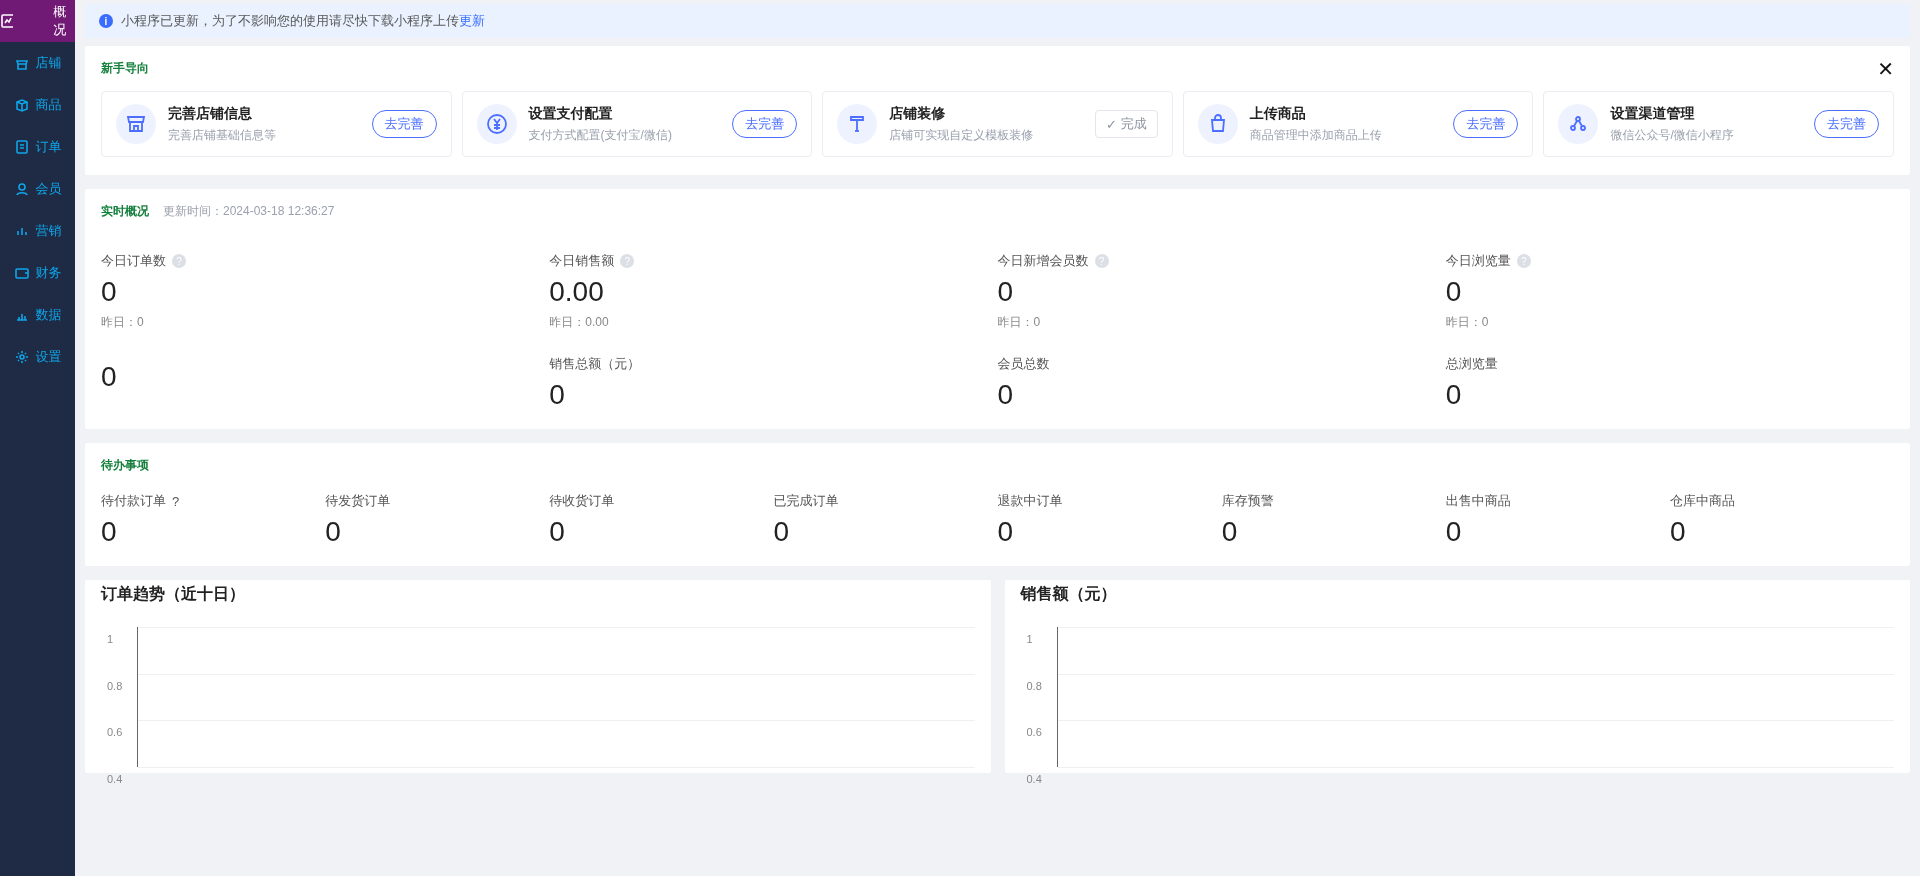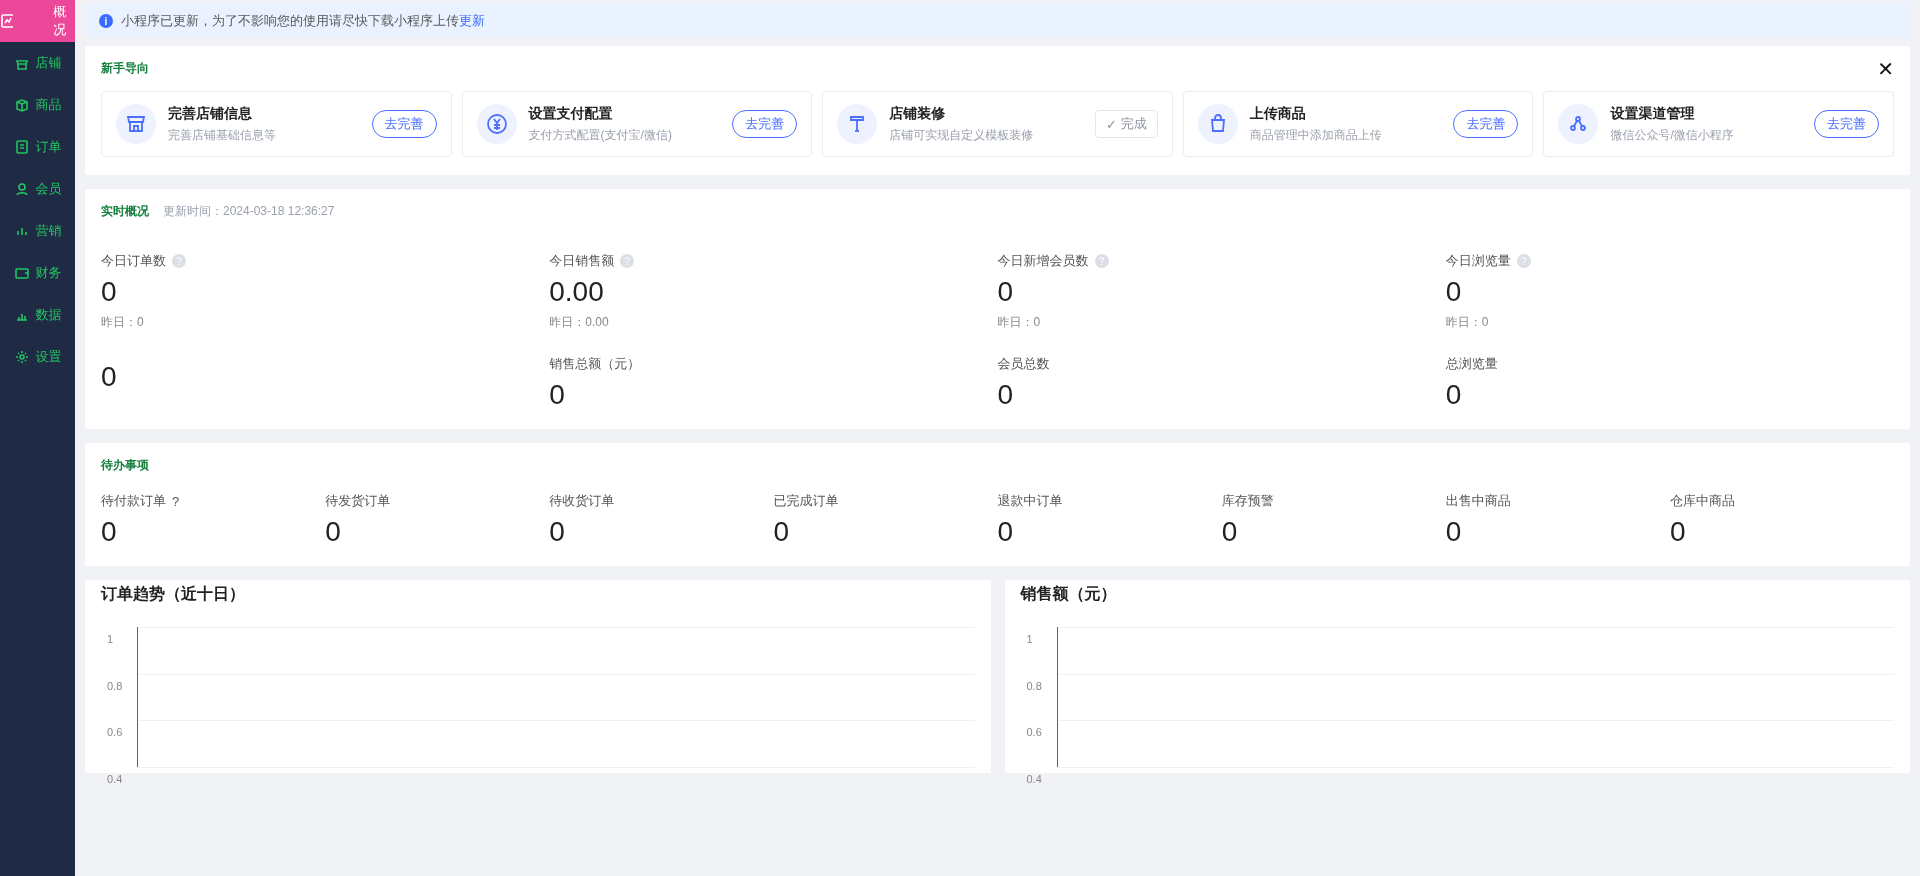--- a/index.html
+++ b/index.html
@@ -1,19 +1,19 @@
 <!DOCTYPE html>
 <html><head>
 <meta charset="utf-8">
 <style>
 * { margin:0; padding:0; box-sizing:border-box; font-family:-apple-system,BlinkMacSystemFont,"Segoe UI","PingFang SC","Microsoft YaHei",sans-serif; }
 body { background:#f0f2f5; width:1920px; height:876px; overflow:hidden; display:flex; }
 .sidebar { width:75px; background:#1f2a44; flex-shrink:0; padding-top:0; }
-.side-item { display:flex; flex-direction:column; align-items:center; justify-content:center; height:42px; gap:2px; color:#22c55e; font-size:12px; cursor:pointer; flex-direction:row; gap:6px; }
-.side-item.active { background:#ec4899; color:#fff;gap:40px; }
+.side-item { display:flex; flex-direction:column; align-items:center; justify-content:center; height:42px; gap:2px; color:#0ea5e9; font-size:12px; cursor:pointer; flex-direction:row; gap:6px; }
+.side-item.active { background:#701a75; color:#fff;gap:40px; }
 .side-item svg { width:16px; height:16px; fill:none; stroke:currentColor; stroke-width:1.6; }
 .side-item span { font-size:13px; }
 .main { flex:1; overflow:auto; padding:0 10px 20px 10px; }
 .alert { margin:4px 0 8px 0; background:#eaf2ff; border-radius:2px; display:flex; align-items:center; padding:8px 14px; color:#5a5a5a; font-size:13px; }
 .alert .info-icon { width:14px; height:14px; border-radius:50%; background:#3a6dff; color:#fff; display:flex; align-items:center;justify-content:center; font-size:10px; margin-right:8px; font-weight:bold; }
 .alert a { color:#3a6dff; text-decoration:none; }
 .panel { background:#fff; border-radius:2px; padding:14px 16px 18px 16px; margin-bottom:14px; }
 .panel-header { display:flex; align-items:center; justify-content:space-between; }
 .panel-title { font-size:12px; font-weight:700; color:#15803d; }
 .close { font-size:20px; color:#111; cursor:pointer; line-height:16px; }

